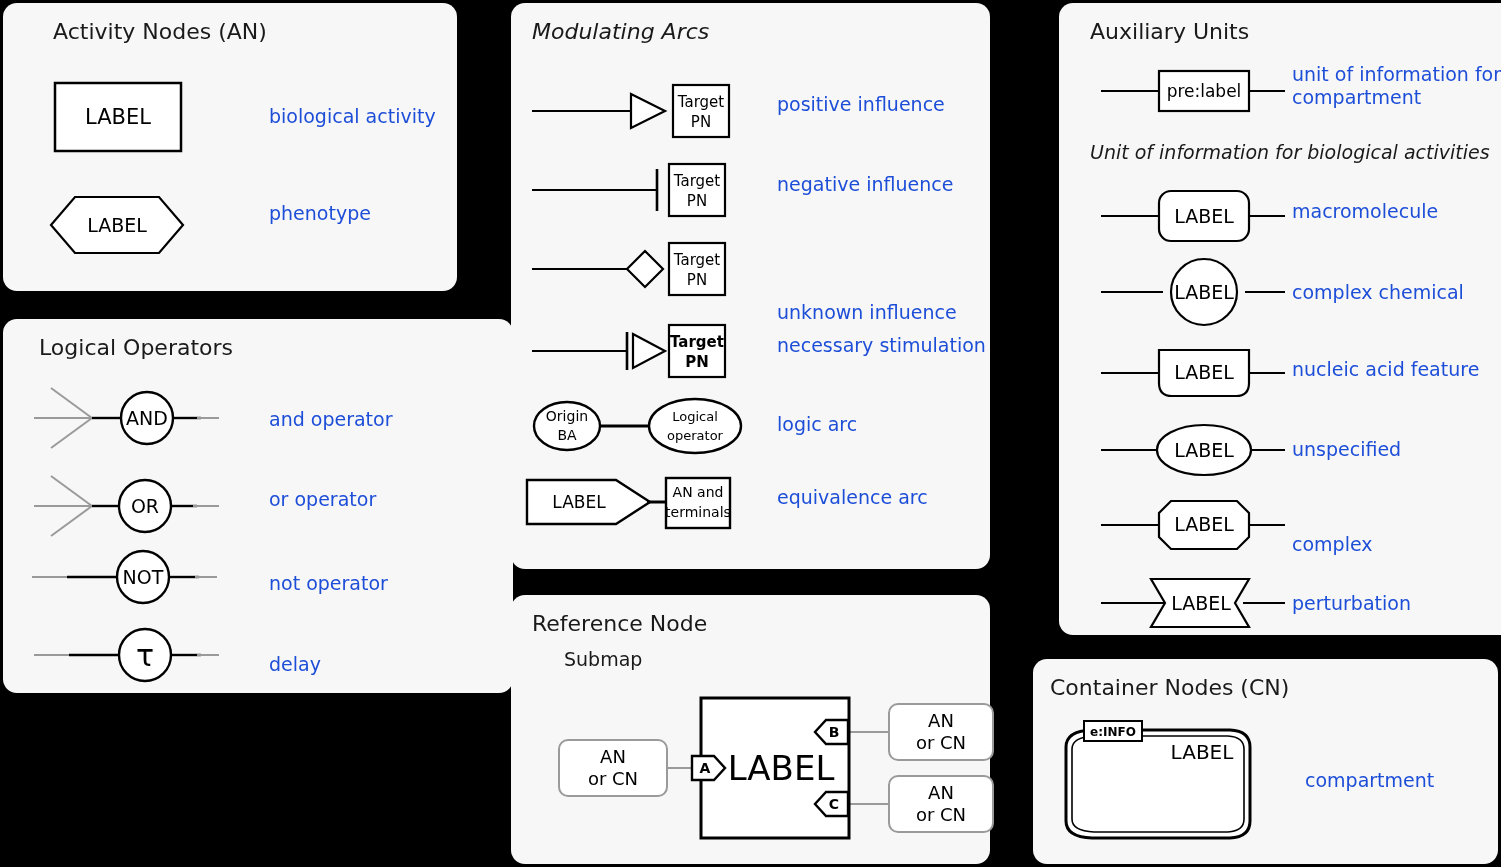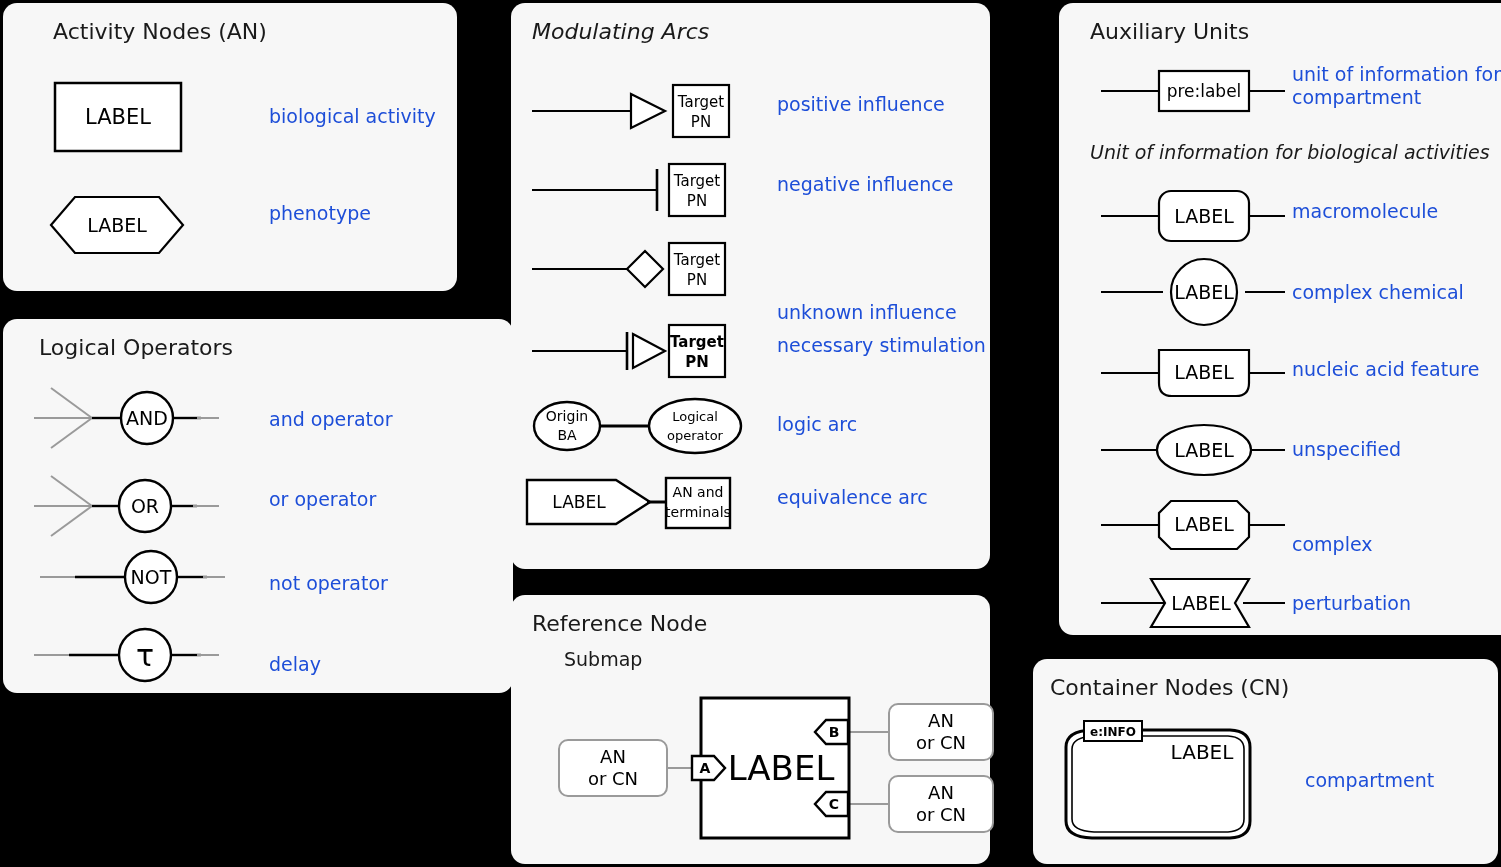--- a/index.html
+++ b/index.html
@@ -100,21 +100,21 @@
       <line x1="5" y1="42" x2="63" y2="42" stroke="#9a9a9a" stroke-width="2"></line>
       <line x1="63" y1="42" x2="93" y2="42" stroke="#000" stroke-width="2.4"></line>
       <circle cx="116" cy="42" r="26" fill="#fff" stroke="#000" stroke-width="2.4"></circle>
       <line x1="142" y1="42" x2="168" y2="42" stroke="#000" stroke-width="2.4"></line>
       <line x1="164" y1="42" x2="190" y2="42" stroke="#9a9a9a" stroke-width="2"></line>
       <text class="sv-label" x="116" y="43" font-size="19">OR</text>
     </svg>
   </div>
   <div class="desc" style="left:266px; top:169px;">or operator</div>
 
-  <div class="glyph" style="left:32px; top:228px;">
+  <div class="glyph" style="left:24px; top:228px;">
     <svg width="190" height="62" viewBox="0 0 190 62">
       <line x1="5" y1="30" x2="50" y2="30" stroke="#9a9a9a" stroke-width="2"></line>
       <line x1="40" y1="30" x2="92" y2="30" stroke="#000" stroke-width="2.4"></line>
       <circle cx="116" cy="30" r="26" fill="#fff" stroke="#000" stroke-width="2.4"></circle>
       <line x1="142" y1="30" x2="172" y2="30" stroke="#000" stroke-width="2.4"></line>
       <line x1="168" y1="30" x2="190" y2="30" stroke="#9a9a9a" stroke-width="2"></line>
       <text class="sv-label" x="116" y="31" font-size="19">NOT</text>
     </svg>
   </div>
   <div class="desc" style="left:266px; top:253px;">not operator</div>

